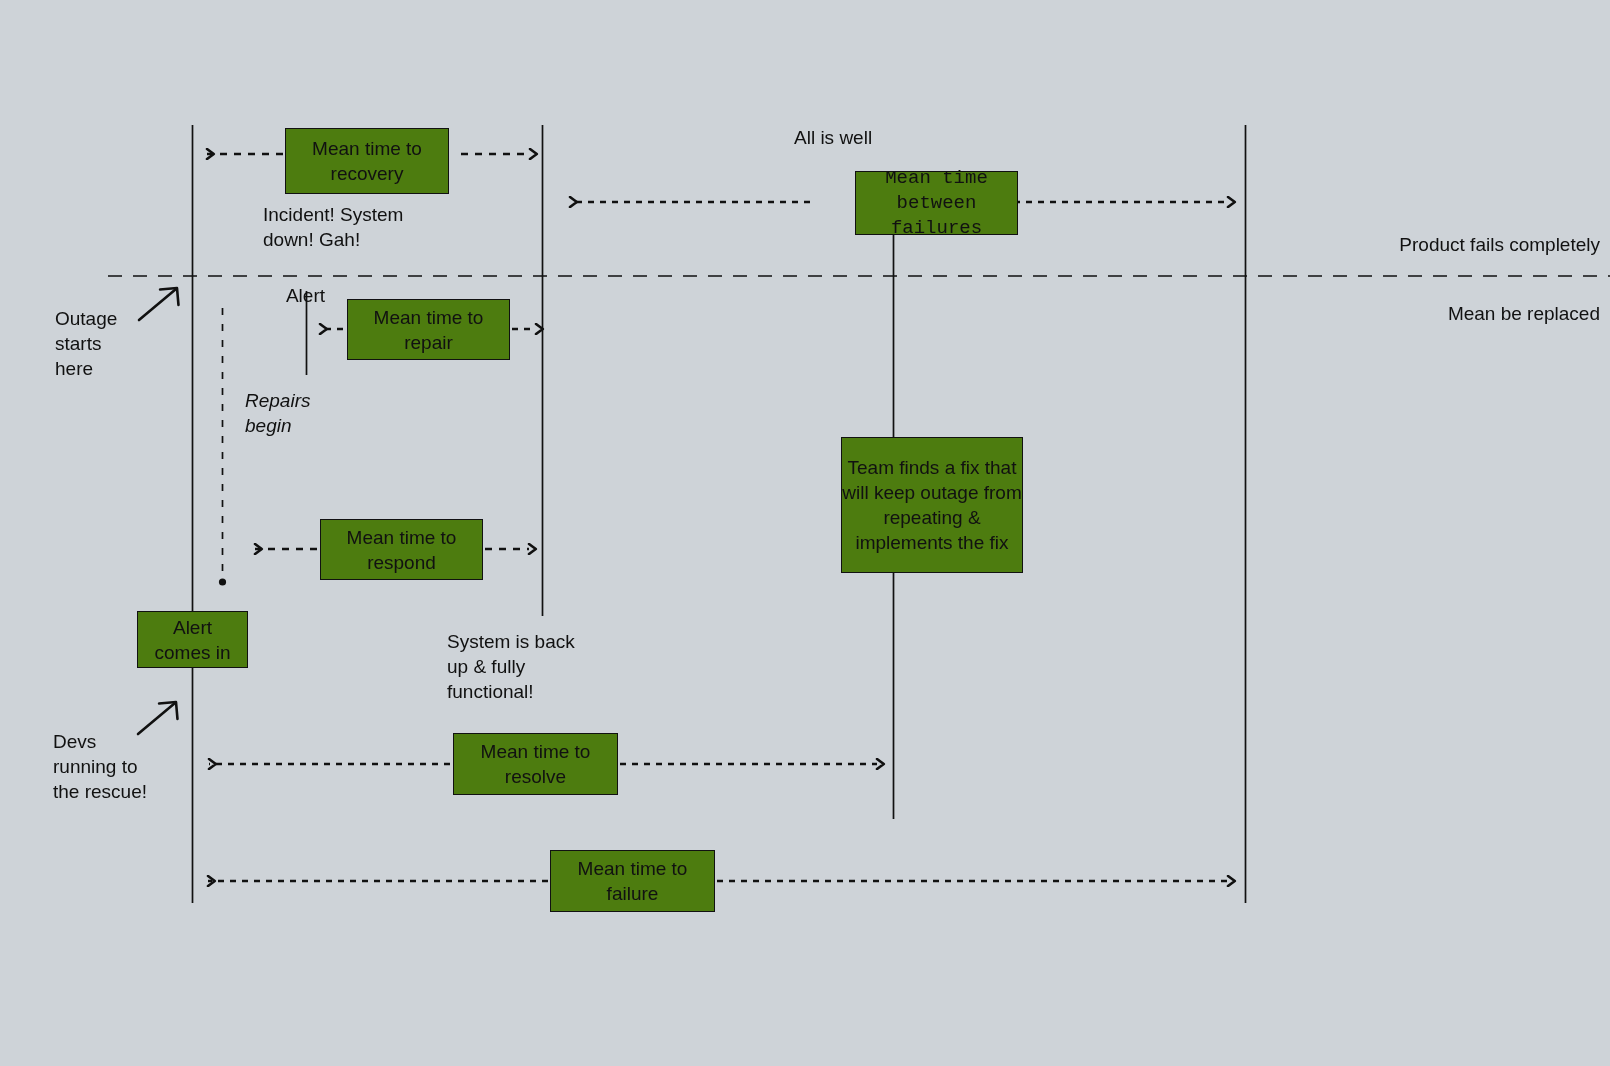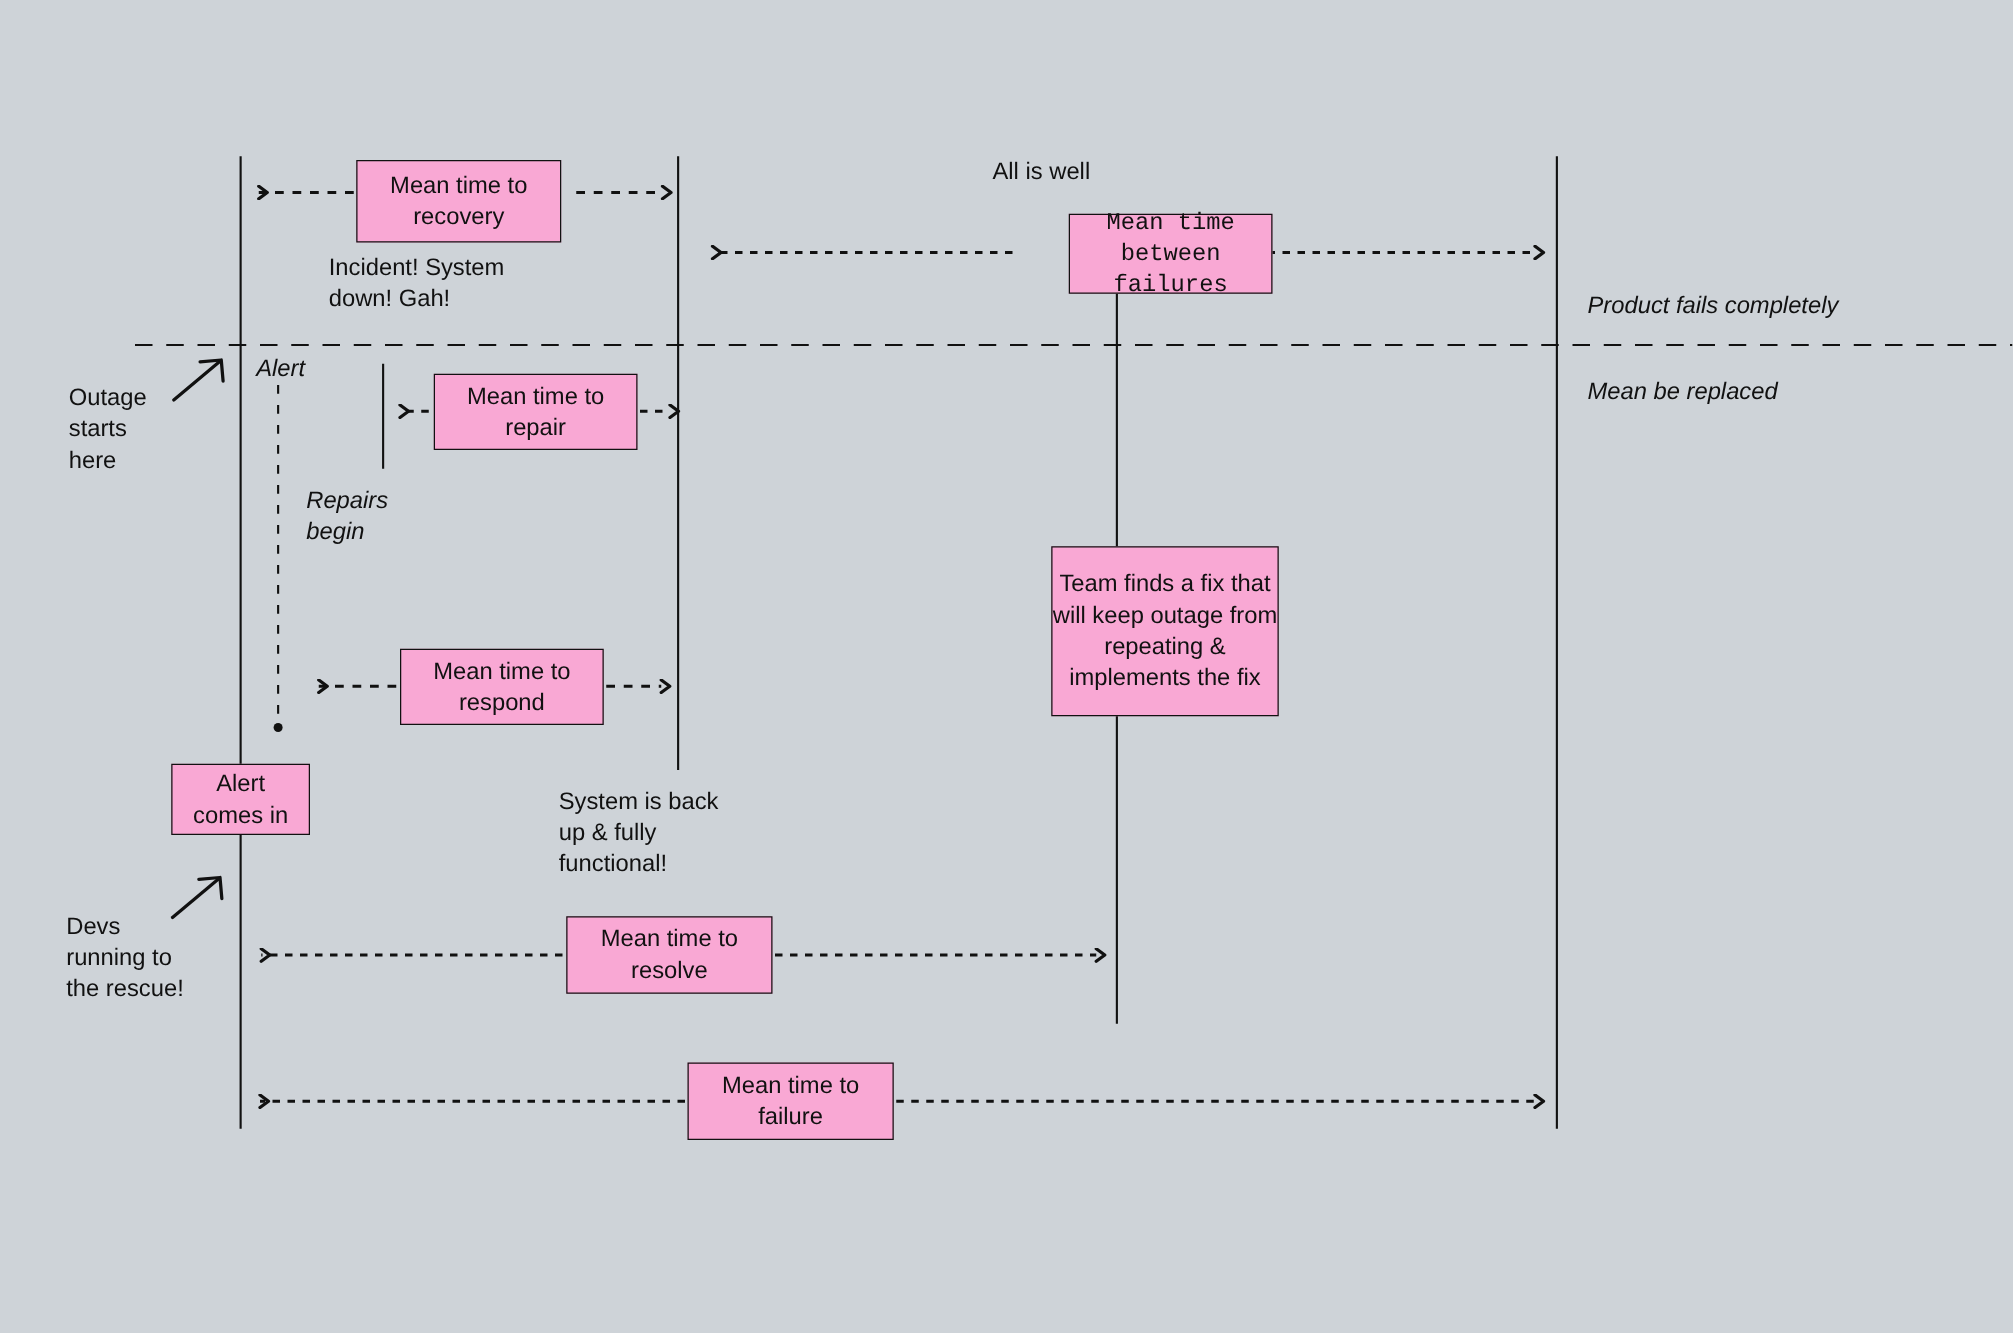--- a/index.html
+++ b/index.html
@@ -22,21 +22,21 @@
   #svg-layer {
     position: absolute;
     left: 0;
     top: 0;
     width: 1610px;
     height: 1066px;
   }
   .box {
     position: absolute;
     box-sizing: border-box;
-    background: #f9a8d4;
+    background: #4d7c0f;
     border: 1.6px solid #111111;
     display: flex;
     align-items: center;
     justify-content: center;
     text-align: center;
     font-size: 19px;
     line-height: 25px;
     color: #111111;
     white-space: pre-line;
     z-index: 3;
@@ -44,22 +44,21 @@
   .label {
     position: absolute;
     text-align: left;
     font-size: 19px;
     line-height: 25px;
     color: #111111;
     white-space: pre-line;
     z-index: 2;
   }
   .label.left-align {
-    text-align: left;
-    font-style: italic;
+    text-align: right;
   }
 </style>
 </head>
 <body>
 
 <div id="canvas">
 
   <svg id="svg-layer" viewBox="0 0 1610 1066" xmlns="http://www.w3.org/2000/svg">
     <defs>
       <marker id="arrowL" markerWidth="12" markerHeight="12" refX="10" refY="6" orient="auto" markerUnits="userSpaceOnUse">

